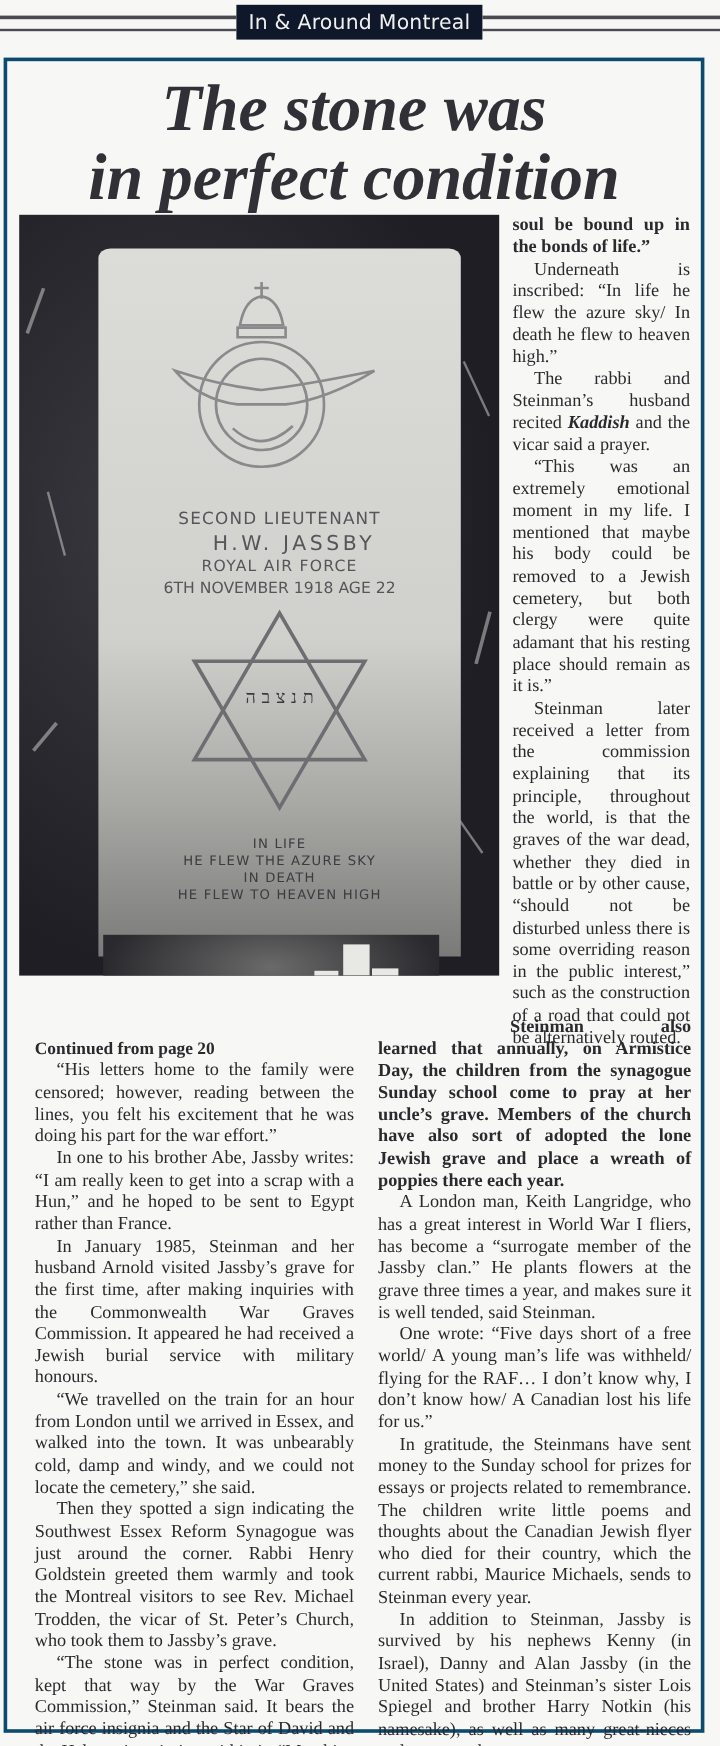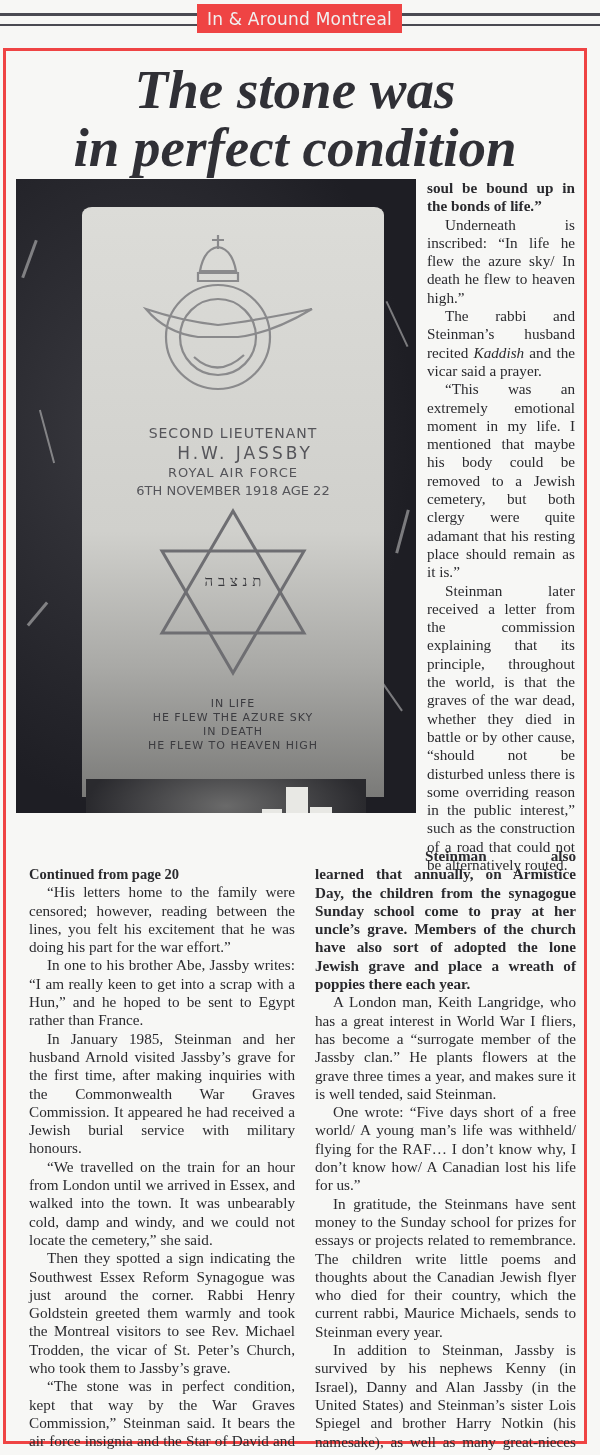--- a/index.html
+++ b/index.html
@@ -11,28 +11,28 @@
   }
   
   .banner-rule {
     position: absolute; top: 13px; height: 8px;
     border-top: 3px solid #4a4a52; border-bottom: 2px solid #4a4a52;
   }
   .banner-rule.left { left: 0; width: 197px; }
   .banner-rule.right { left: 402px; width: 198px; }
   .banner {
     position: absolute; left: 197px; top: 4px; width: 205px; height: 29px;
-    background: #ef4444; color: #f0f0f0;
+    background: #0f172a; color: #f0f0f0;
     font-family: "DejaVu Sans", sans-serif; font-size: 17px;
     display: flex; align-items: center; justify-content: center; letter-spacing: 0.2px;
   }
   
   .frame {
     position: absolute; left: 3px; top: 48px; width: 578px; height: 1390px;
-    border: 3px solid #ef4444; box-sizing: content-box;
+    border: 3px solid #0c4a6e; box-sizing: content-box;
   }
   .headline {
     position: absolute; left: 0; top: 10px; width: 578px; text-align: center;
     font-family: "Liberation Serif", serif; font-style: italic; font-weight: bold;
     font-size: 55px; line-height: 58px; color: #303036;
   }
   
   .photo {
     position: absolute; left: 10px; top: 128px; width: 400px; height: 634px;
     background: radial-gradient(ellipse at 30% 40%, #3a3a40 0%, #1e1e24 70%);
@@ -60,21 +60,21 @@
     background: radial-gradient(ellipse at 50% 30%, #6a6a6a 0%, #2a2a2e 70%);
   }
   .card { position: absolute; background: #e8e8e4; }
 
   
   .col { position: absolute; font-size: 15.2px; line-height: 18.3px; text-align: justify; hyphens: manual; }
   .col p { margin: 0; text-indent: 18px; }
   .col p.noindent { text-indent: 0; font-weight: bold; }
   .contd { font-weight: bold; text-indent: 0 !important; font-size: 14.5px; }
   .right-align { text-align: right; }
-  em { font-style: italic; }
+  em { font-style: italic; font-weight: bold; }
 </style>
 </head>
 <body>
 
 <div class="banner-rule left"></div>
 <div class="banner">In &amp; Around Montreal</div>
 <div class="banner-rule right"></div>
 
 <div class="frame">
   <h1 class="headline" style="margin:0;">

